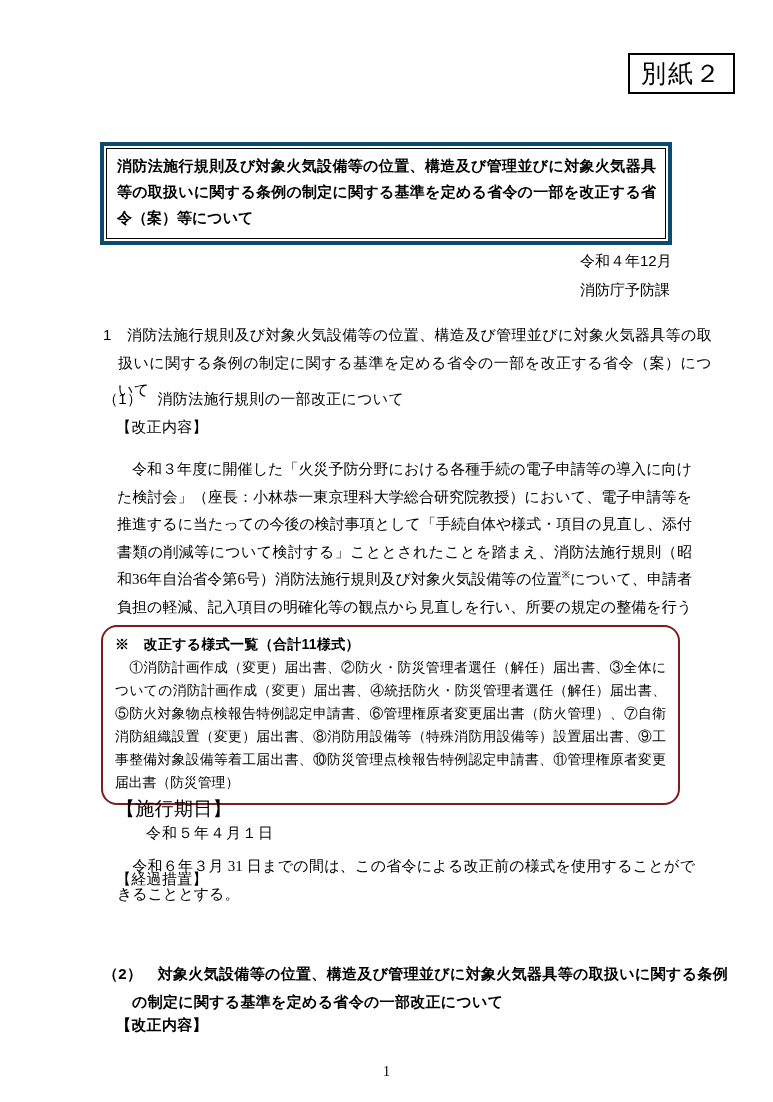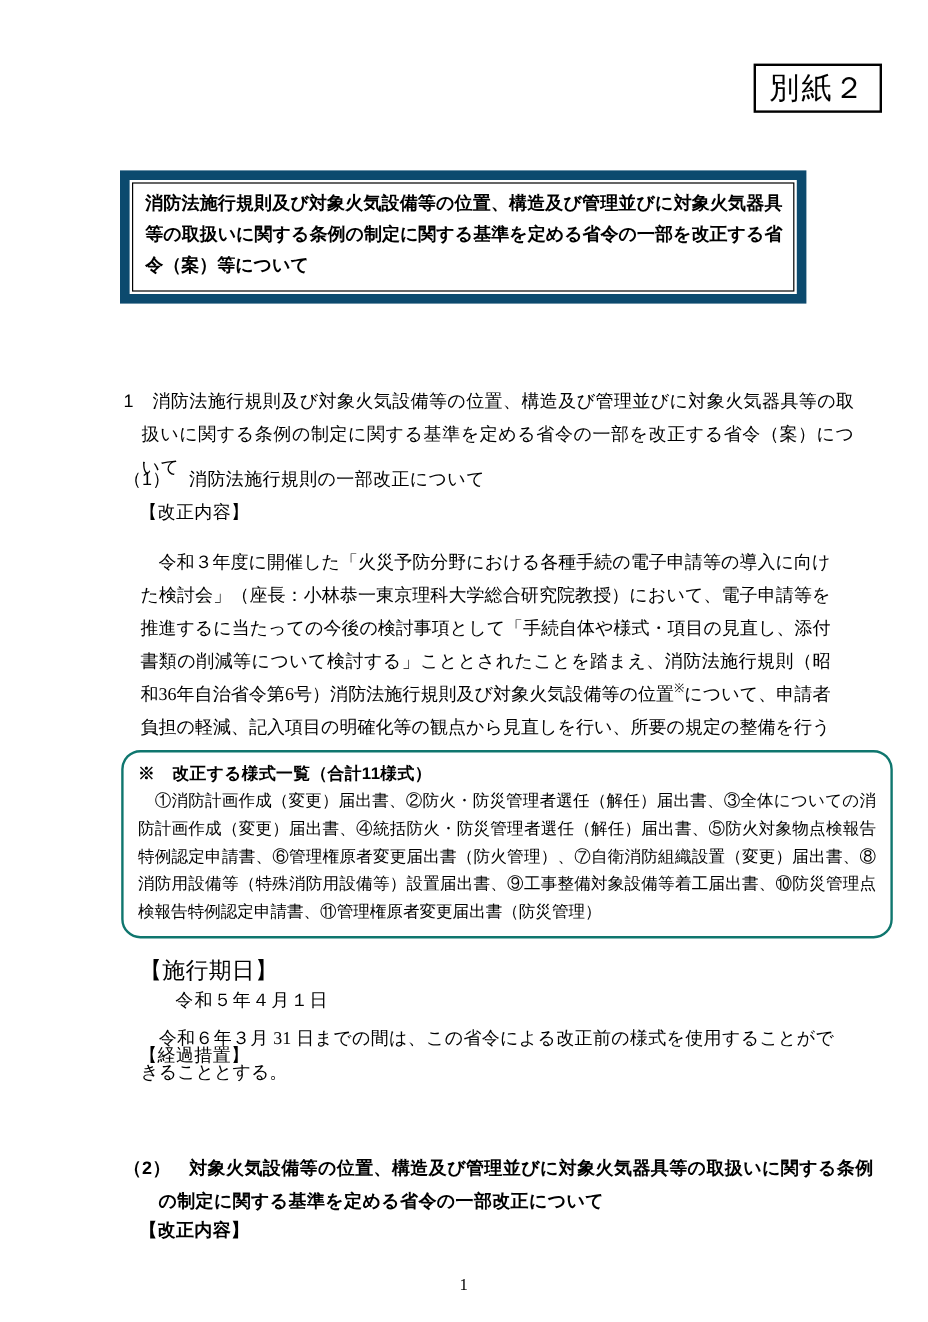--- a/index.html
+++ b/index.html
@@ -4,38 +4,38 @@
 <style>
   html,body{margin:0;padding:0;background:#ffffff;}
   .page{position:relative;width:773px;height:1102px;background:#ffffff;color:#000;overflow:hidden;margin-top:40px;}
   .gothic{font-family:"Liberation Sans",sans-serif;}
   .mincho{font-family:"Liberation Serif",serif;}
 
   .besshi{position:absolute;left:628px;top:13px;width:103px;height:37px;border:2px solid #000;
           display:flex;align-items:center;justify-content:center;font-size:25px;letter-spacing:2px;}
 
   .title-outer{position:absolute;left:100px;top:102px;width:572px;box-sizing:border-box;
-               border:8px solid #0c4a6e;padding:2px;background:#fff;}
+               border:4px solid #0c4a6e;padding:2px;background:#fff;}
   .title-inner{border:1px solid #000;padding:4px 9px 7px 10px;font-weight:bold;
                font-size:15px;line-height:26px;text-align:justify;}
 
   .date-block{position:absolute;left:580px;top:206px;font-size:15px;line-height:29px;}
 
   .sec1{position:absolute;left:103px;top:281px;width:594px;font-size:15px;line-height:27.5px;
         padding-left:15px;text-indent:-15px;text-align:justify;letter-spacing:0.3px;}
 
   .sub1-h{position:absolute;left:103px;top:350px;font-size:15px;letter-spacing:0.3px;text-align:right;}
   .amend-label-1{position:absolute;left:116px;top:378px;font-size:15px;letter-spacing:0.3px;}
 
   .body1{position:absolute;left:117px;top:401px;width:575px;font-size:15px;line-height:27.5px;
          text-align:justify;}
   .body1 sup{font-size:10px;line-height:0;vertical-align:super;}
 
-  .forms-box{position:absolute;left:101px;top:585px;width:643px;box-sizing:border-box;
-             border:2px solid #0f766e;border-radius:16px;padding:6px 12px 9px;background:#fff;}
+  .forms-box{position:absolute;left:101px;top:585px;width:579px;box-sizing:border-box;
+             border:2px solid #7f1d1d;border-radius:16px;padding:6px 12px 9px;background:#fff;}
   .forms-head{font-size:14px;font-weight:bold;line-height:22px;letter-spacing:0.3px;}
   .forms-body{font-size:13.8px;line-height:23px;text-align:justify;margin-top:1px;}
 
   .enf-label{position:absolute;left:116px;top:756px;font-size:19px;letter-spacing:0.3px;}
   .enf-date{position:absolute;left:146px;top:784px;font-size:15px;letter-spacing:1px;}
 
   .tra-label{position:absolute;left:116px;top:830px;font-size:15px;letter-spacing:0.3px;}
   .tra-body{position:absolute;left:117px;top:813px;width:578px;font-size:15px;line-height:27.5px;
             text-align:justify;}
 
@@ -51,20 +51,24 @@
 <div class="page">
 
   <div class="besshi gothic">
     <span>別紙２</span>
   </div>
 
   <div class="title-outer gothic">
     <div class="title-inner">消防法施行規則及び対象火気設備等の位置、構造及び管理並びに対象火気器具等の取扱いに関する条例の制定に関する基準を定める省令の一部を改正する省令（案）等について</div>
   </div>
 
+  <div class="date-block gothic">
+    <div>令和４年12月</div>
+    <div>消防庁予防課</div>
+  </div>
 
   <div class="sec1 gothic">1　消防法施行規則及び対象火気設備等の位置、構造及び管理並びに対象火気器具等の取扱いに関する条例の制定に関する基準を定める省令の一部を改正する省令（案）について</div>
 
   <div class="sub1-h gothic">（1）　消防法施行規則の一部改正について</div>
 
   <div class="amend-label-1 gothic">【改正内容】</div>
 
   <p class="body1 mincho"><span>　令和３年度に開催した「火災予防分野における各種手続の電子申請等の導入に向けた検討会」（座長：小林恭一東京理科大学総合研究院教授）において、電子申請等を推進するに当たっての今後の検討事項として「手続自体や様式・項目の見直し、添付書類の削減等について検討する」こととされたことを踏まえ、消防法施行規則（昭和36年自治省令第6号）消防法施行規則及び対象火気設備等の位置</span><sup>※</sup><span>について、申請者負担の軽減、記入項目の明確化等の観点から見直しを行い、所要の規定の整備を行うものである。</span></p>
 
   <div class="forms-box">

